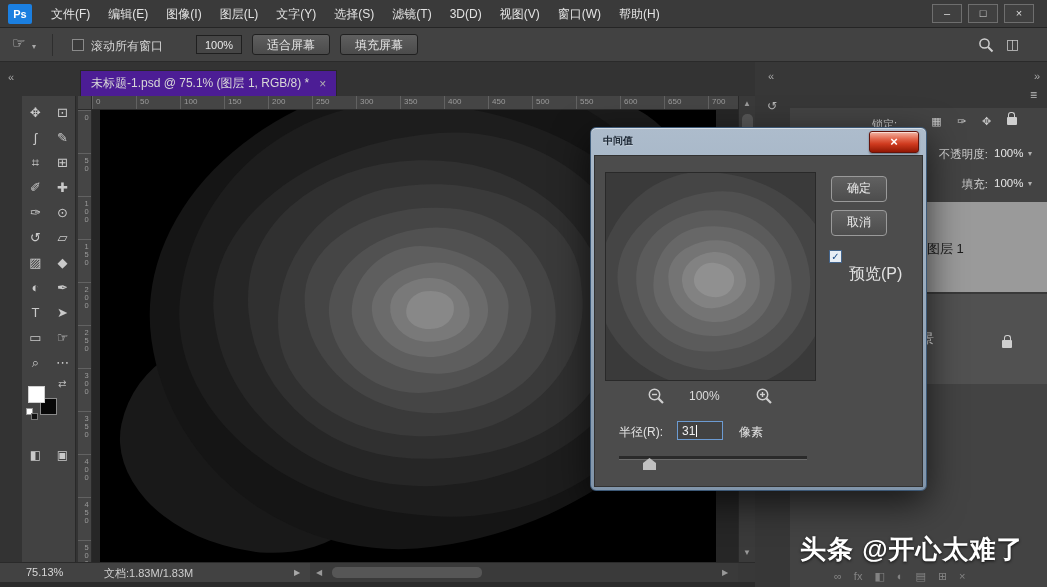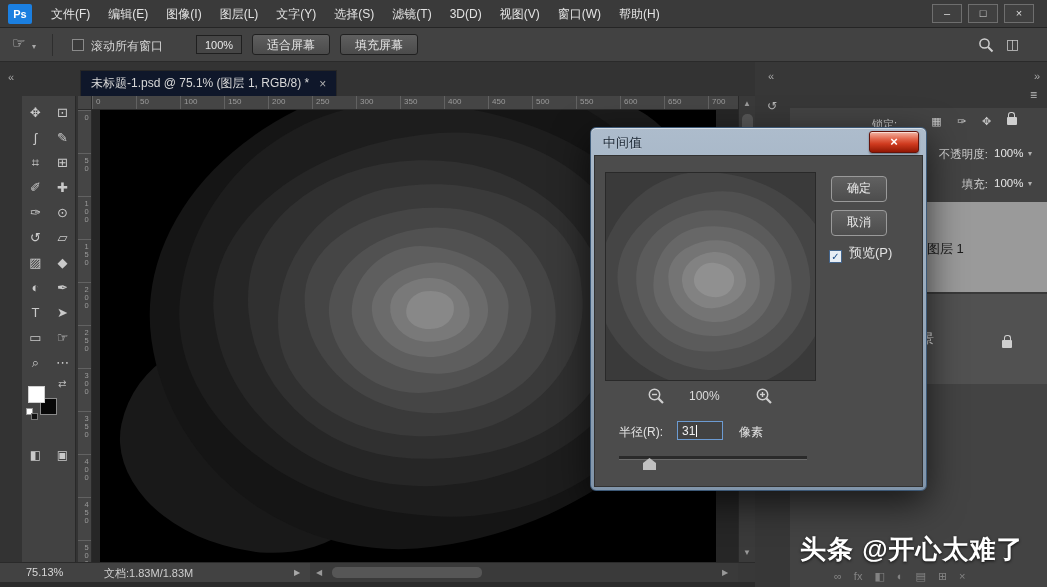--- a/index.html
+++ b/index.html
@@ -27,21 +27,21 @@
   .panel-tab.active{background:#434343;color:#ededed}
   .lock{position:relative;display:inline-block;width:10px;height:8px;background:#cfcfcf;border-radius:1px}
   .lock:before{content:"";position:absolute;left:1.5px;top:-5px;width:5px;height:5px;
                border:1.5px solid #cfcfcf;border-bottom:0;border-radius:3px 3px 0 0}
   .dock-icon{height:27px;display:flex;align-items:center;justify-content:center;font-size:12px;color:#b5b5b5}
   .lk{width:25px;height:18px;display:flex;align-items:center;justify-content:center;font-size:11px;color:#c6c6c6}
   .fico{font-size:11px;color:#cfcfcf;margin:0 6px}
   .dialog{position:absolute;left:590px;top:127px;width:335px;height:362px;z-index:50;
           background:linear-gradient(#adbccc,#8195aa);border:1px solid #3c5876;border-radius:6px;
           box-shadow:0 12px 36px rgba(0,0,0,.65), inset 0 1px 0 rgba(255,255,255,.5)}
-  .dlg-title{position:absolute;left:12px;top:6px;font-size:13px;font-weight:normal;color:#16222f;
+  .dlg-title{position:absolute;left:12px;top:6px;font-size:10px;font-weight:bold;color:#16222f;
              text-shadow:0 1px 0 rgba(255,255,255,.35)}
   .dlg-close{position:absolute;right:7px;top:3px;width:48px;height:20px;border-radius:3px;
              background:linear-gradient(#f3b5a4 0%,#e2654b 35%,#cf3a1e 60%,#911703 100%);
              border:1px solid #64130a;color:#fff;font-weight:bold;font-size:13px;text-align:center;line-height:19px;
              box-shadow:inset 0 1px 0 rgba(255,255,255,.55),0 1px 2px rgba(0,0,0,.4)}
   .dlg-body{position:absolute;left:3px;top:27px;right:3px;bottom:3px;background:#4c4c4c;border:1px solid #323232}
   .dbtn{position:absolute;width:54px;height:24px;background:linear-gradient(#616161,#4d4d4d);
         border:1px solid #9a9a9a;border-radius:4px;color:#ebebeb;font-size:12px;text-align:center;line-height:22px}
   .chk{width:13px;height:13px;background:#e8eef5;border:1px solid #44658c;font-size:10px;font-weight:bold;
        color:#1d4e89;text-align:center;line-height:12px}
@@ -89,21 +89,21 @@
           <circle cx="6.5" cy="6.5" r="4.6" fill="none" stroke="#cfcfcf" stroke-width="1.5"></circle>
           <line x1="10" y1="10" x2="14.5" y2="14.5" stroke="#cfcfcf" stroke-width="2"></line>
         </svg>
     </span>
     <span class="a" style="left:1006px;top:8px;font-size:14px;color:#c9c9c9">◫</span>
   </div>
 
   
   <div class="a" style="left:0;top:62px;width:755px;height:34px;background:#333">
     <span class="a" style="left:8px;top:9px;font-size:11px;color:#a8a8a8">«</span>
-    <div class="a" style="left:80px;top:8px;height:26px;display:flex;align-items:center;background:#0f172a;border:1px solid #272727;border-bottom:none;padding:0 10px">
+    <div class="a" style="left:80px;top:8px;height:26px;display:flex;align-items:center;background:#4c1d95;border:1px solid #272727;border-bottom:none;padding:0 10px">
       <span style="font-size:12px;color:#d8d8d8;white-space:nowrap">未标题-1.psd @ 75.1% (图层 1, RGB/8) *</span>
       <span style="margin-left:10px;font-size:12px;color:#b0b0b0">×</span>
     </div>
   </div>
 
   
   <div class="a" style="left:0;top:96px;width:78px;height:491px;background:#333"></div>
   <div class="a" style="left:22px;top:96px;width:54px;height:491px;background:#424242;border-right:1px solid #292929"></div>
   <div class="a" style="left:22px;top:100px;width:54px;display:flex;flex-wrap:wrap">
 
@@ -290,21 +290,21 @@
       <div class="blob bB" style="left:47px;top:53px;width:122px;height:110px;background:#676767;transform:rotate(-6deg)"></div>
       <div class="blob bC" style="left:62px;top:67px;width:92px;height:82px;background:#747474;transform:rotate(5deg)"></div>
       <div class="blob bA" style="left:76px;top:79px;width:64px;height:56px;background:#828282;transform:rotate(-4deg)"></div>
       <div class="blob bB" style="left:88px;top:90px;width:40px;height:34px;background:#909090;transform:rotate(6deg)"></div>
     </div>
 
     <div class="dbtn" style="left:240px;top:48px">确定</div>
     <div class="dbtn" style="left:240px;top:82px">取消</div>
 
     <div class="a chk" style="left:238px;top:122px">✓</div>
-    <span class="a" style="left:258px;top:116px;font-size:13px;color:#e2e2e2">预览(P)</span>
+    <span class="a" style="left:258px;top:136px;font-size:16px;color:#e2e2e2">预览(P)</span>
 
     <span class="a" style="left:56px;top:259px">
       <svg width="18" height="18" viewBox="0 0 18 18">
           <circle cx="7.5" cy="7.5" r="5.2" fill="none" stroke="#cfcfcf" stroke-width="1.5"></circle>
           <line x1="11.5" y1="11.5" x2="16" y2="16" stroke="#cfcfcf" stroke-width="2.2"></line>
           <line x1="5" y1="7.5" x2="10" y2="7.5" stroke="#cfcfcf" stroke-width="1.4"></line>
         </svg>
     </span>
     <span class="a" style="left:98px;top:261px;font-size:12px;color:#dcdcdc">100%</span>
     <span class="a" style="left:164px;top:259px">

